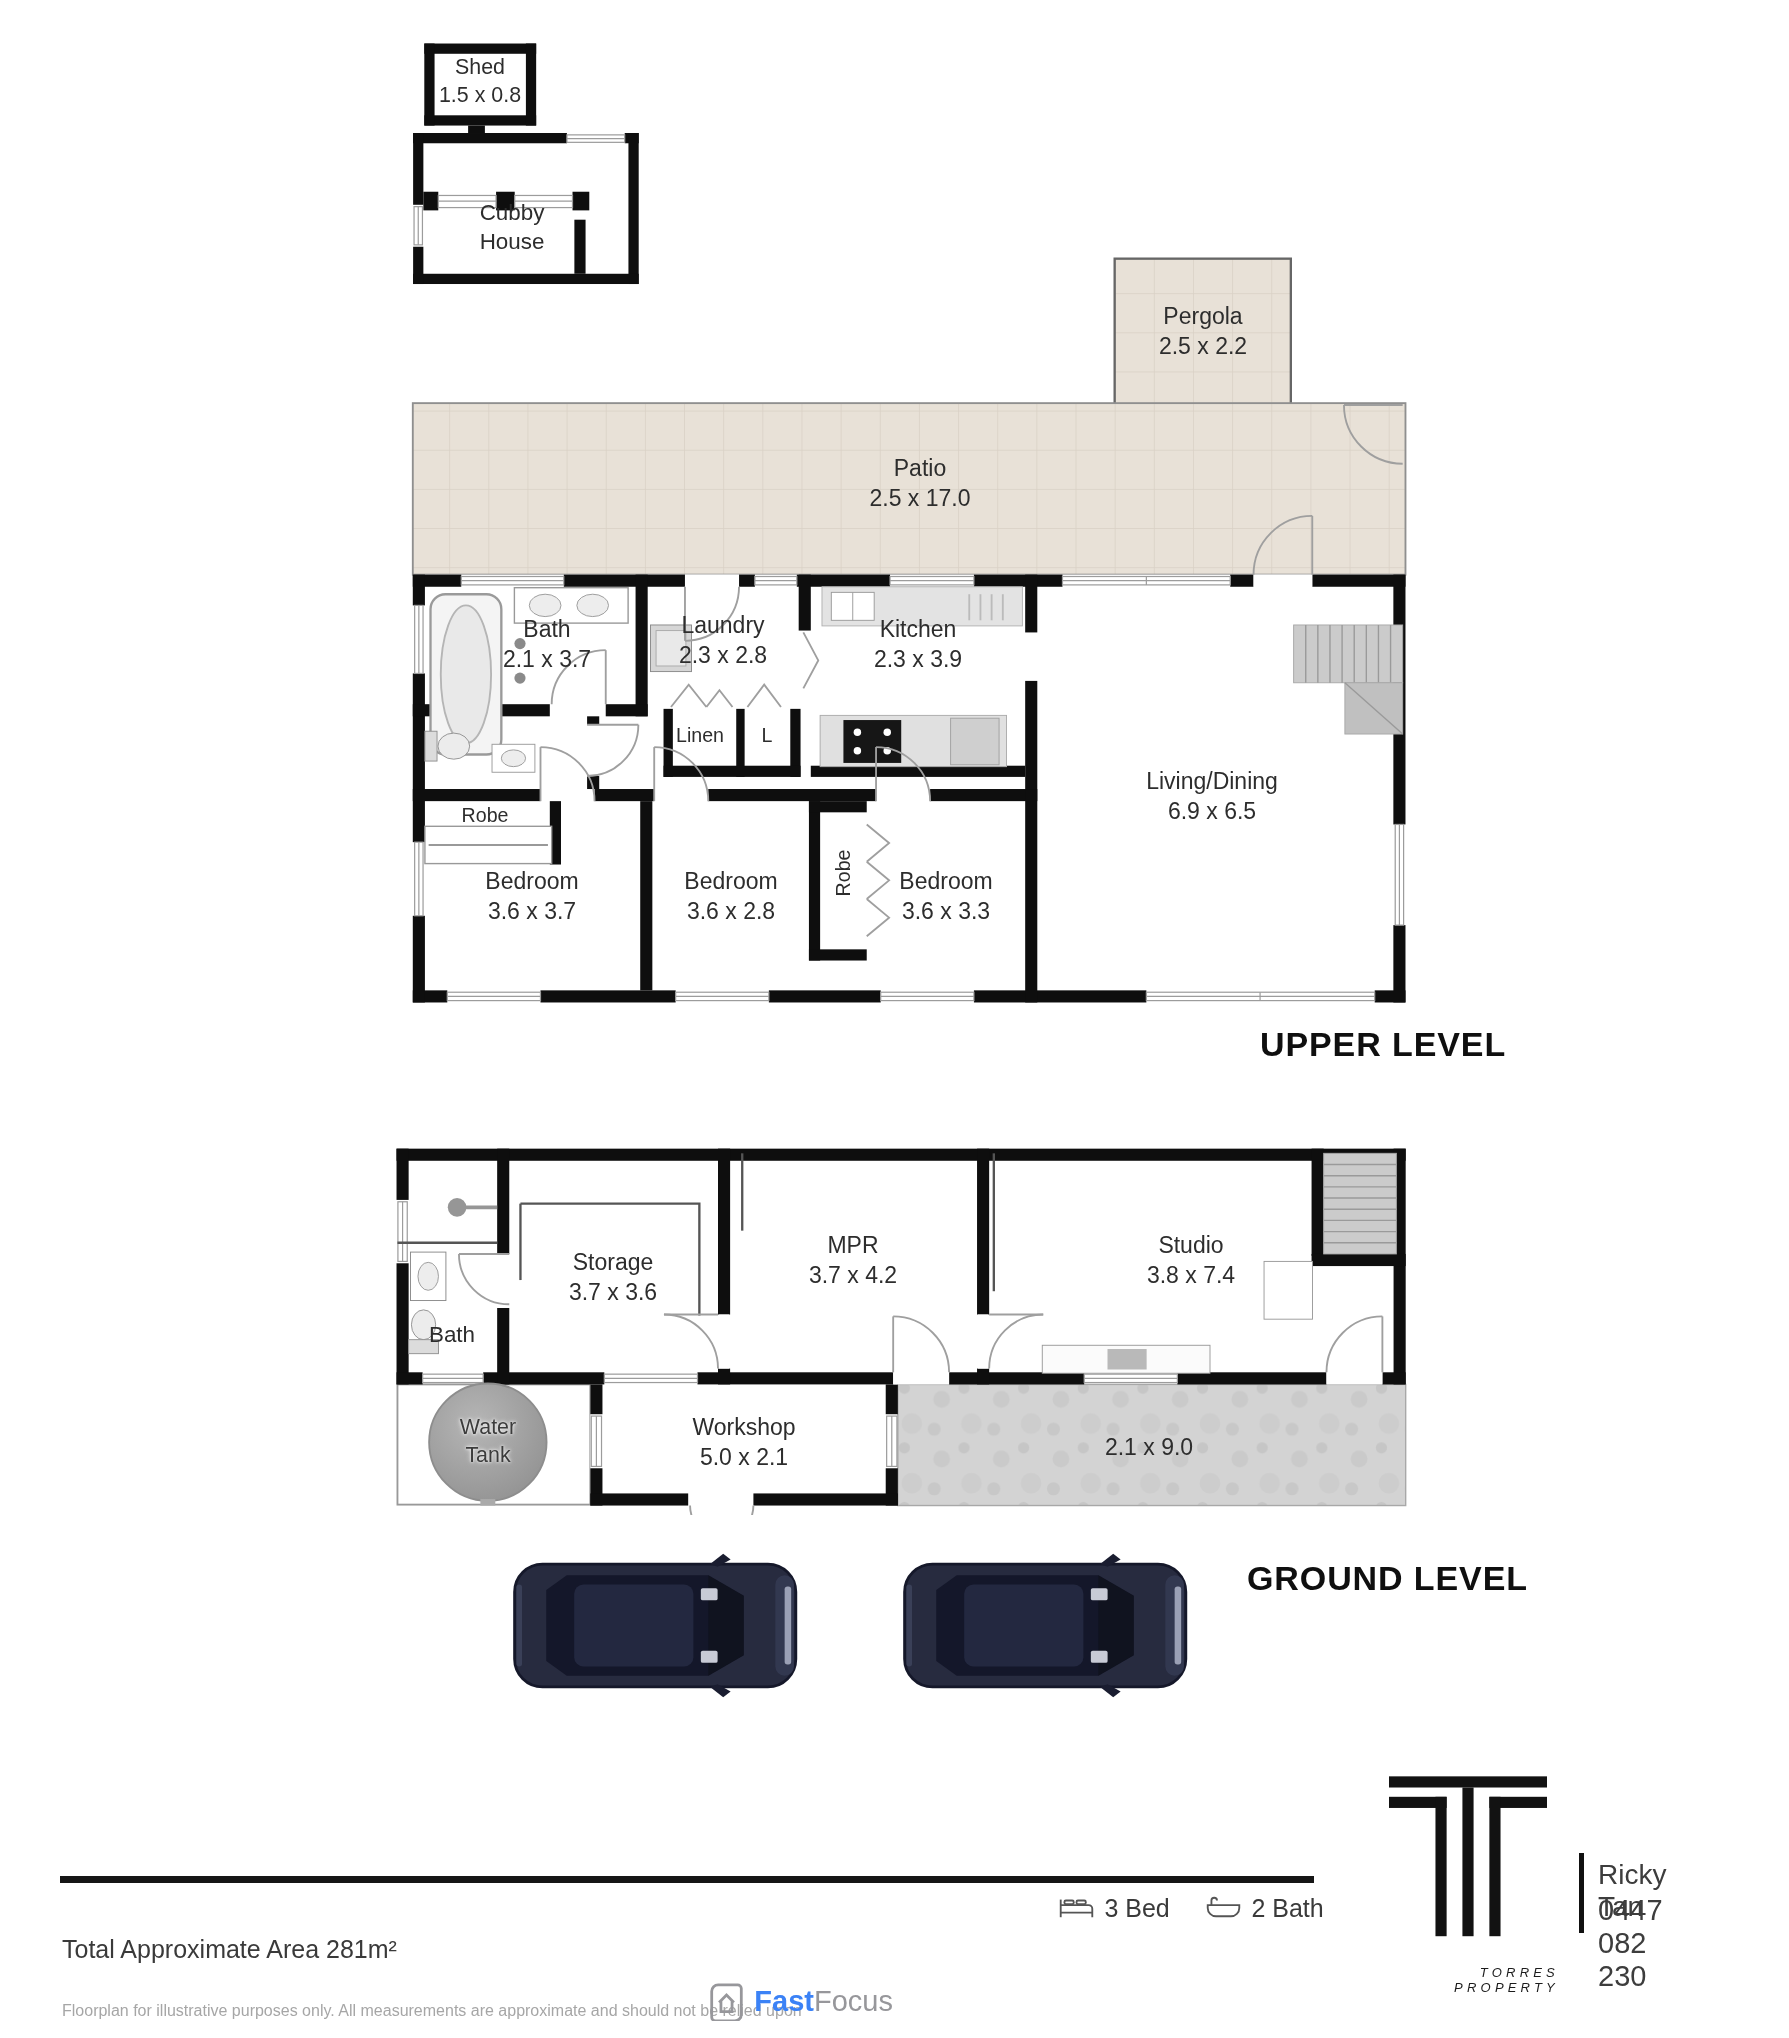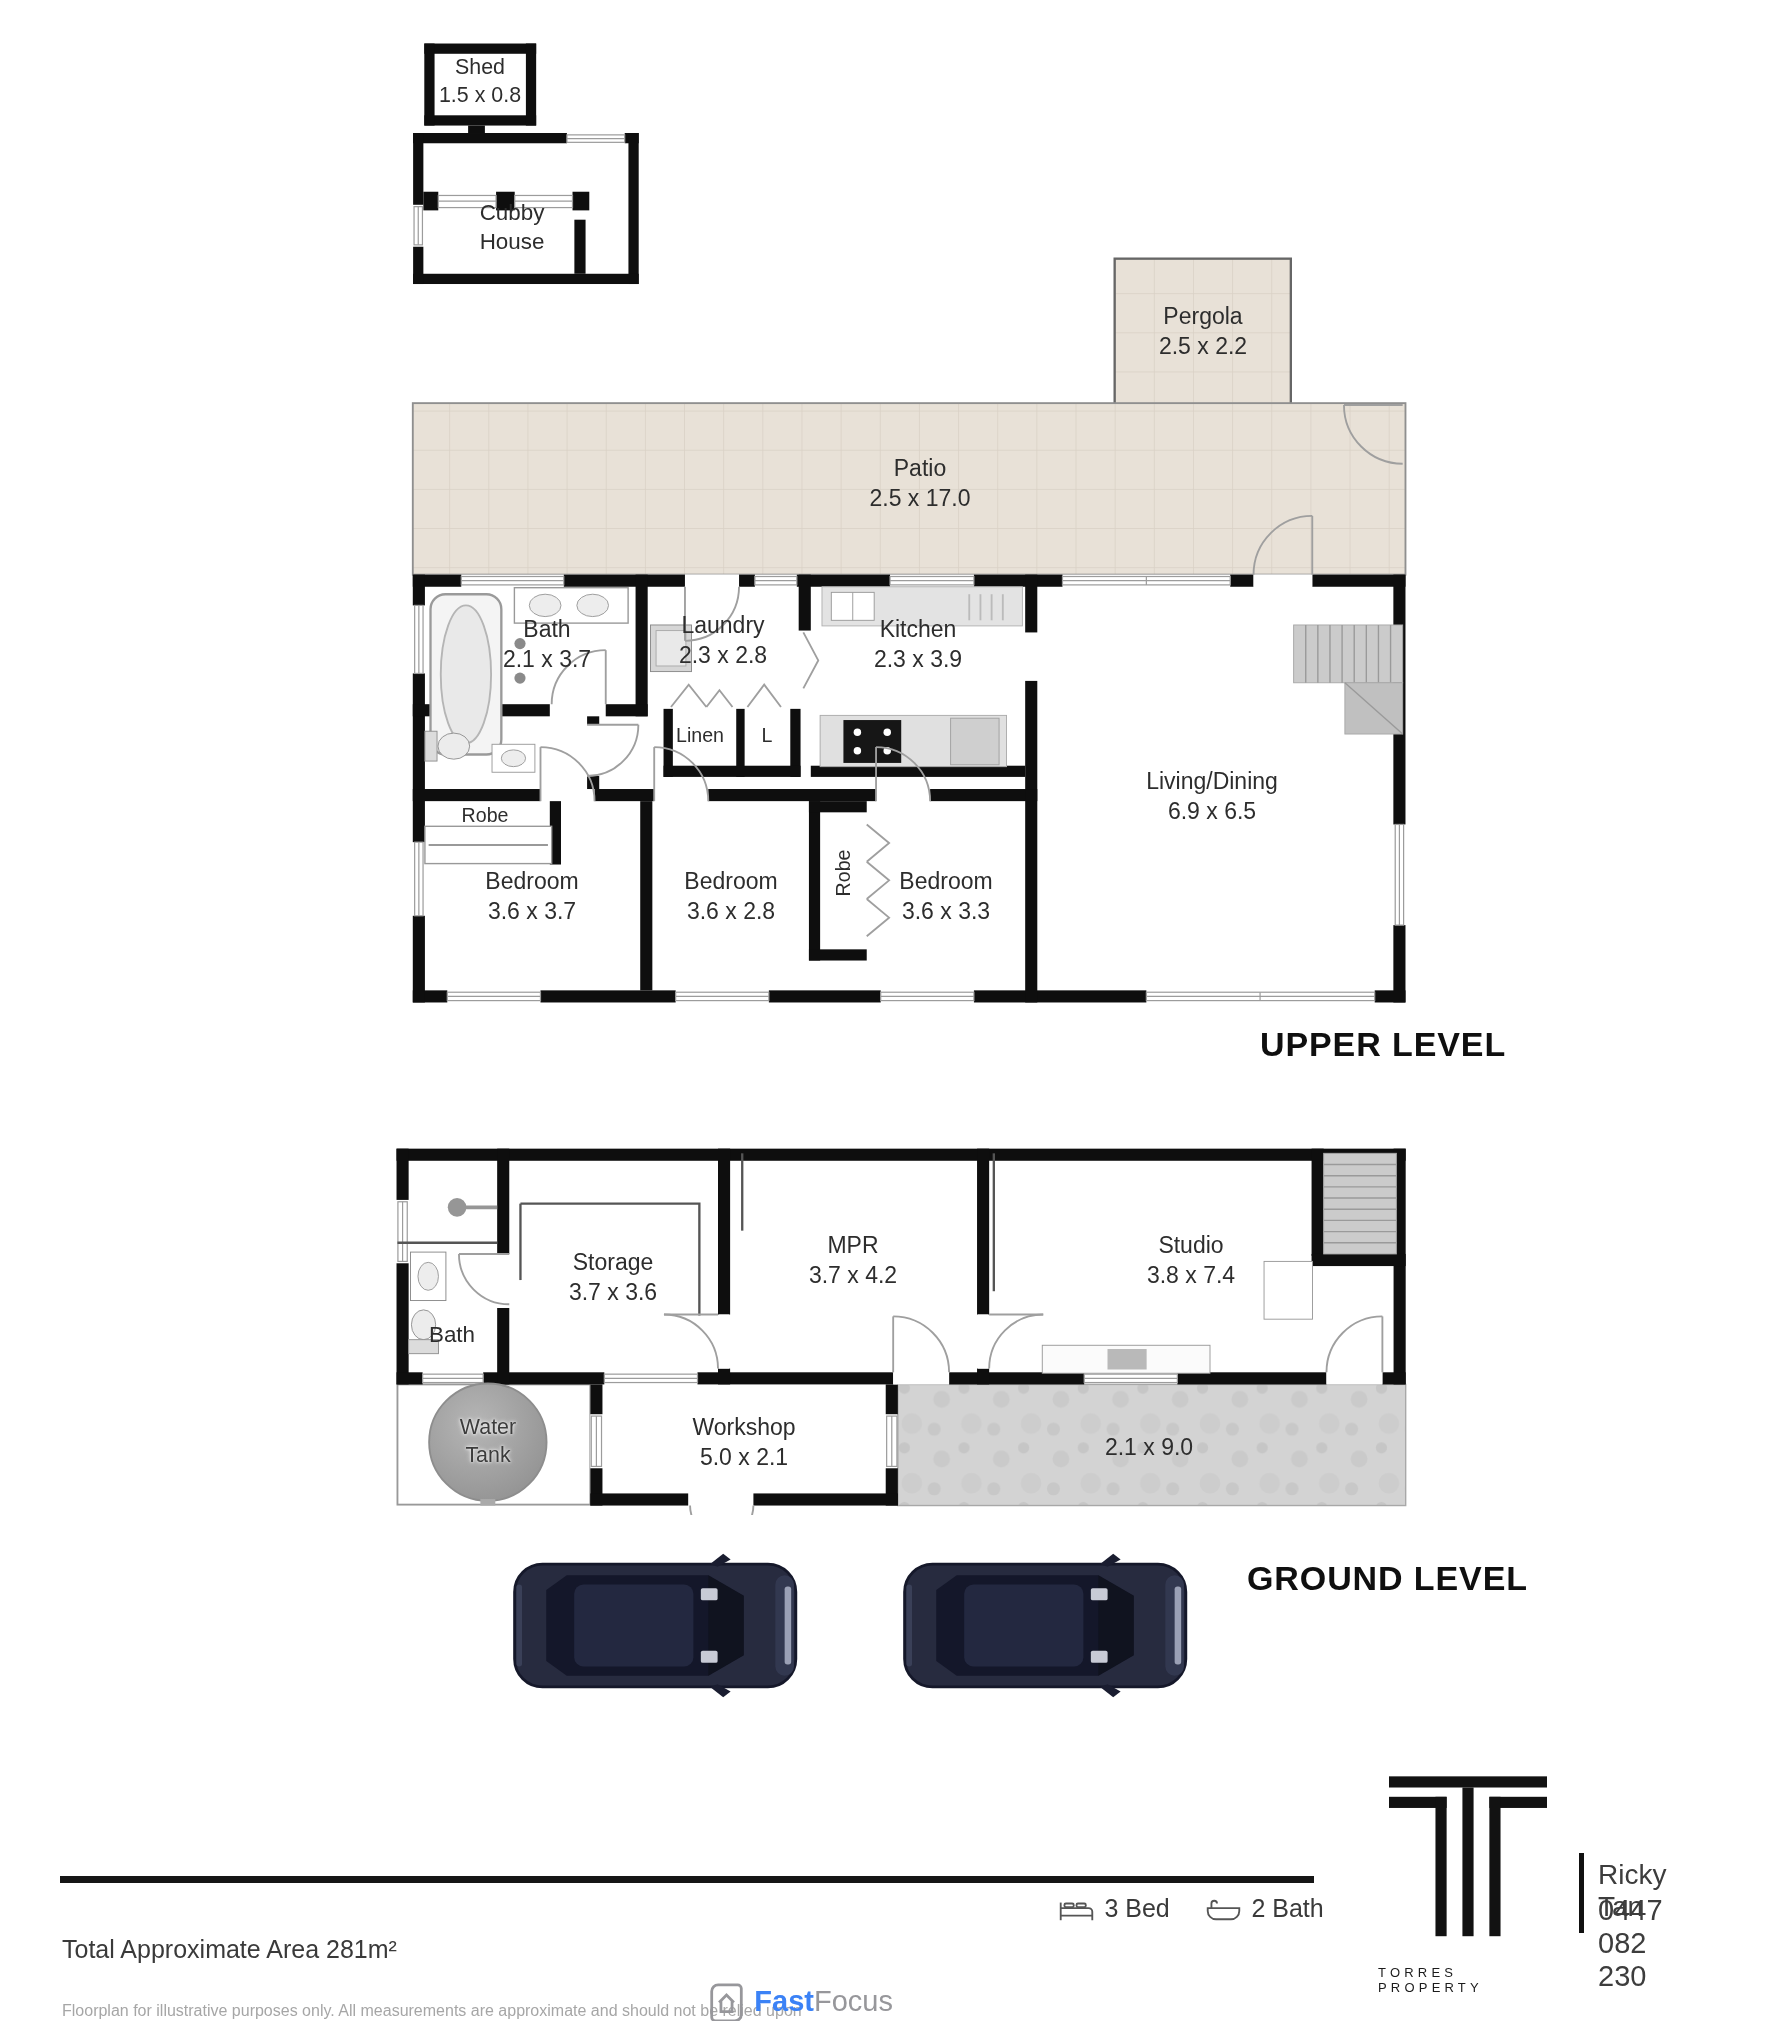--- a/index.html
+++ b/index.html
@@ -9,23 +9,23 @@
   .lbl{position:absolute;transform:translate(-50%,-50%);text-align:center;color:#2d2d2d;
        font-size:23px;line-height:1.3;white-space:nowrap;}
   .lbl .nm,.lbl .dm{display:block;}
   .sm{font-size:19.6px;}
   .vert{transform:translate(-50%,-50%) rotate(-90deg);}
   .lvl{position:absolute;font-size:34px;font-weight:bold;color:#0f0f0f;letter-spacing:0.9px;white-space:nowrap;}
   .addr{position:absolute;left:60px;top:1816px;font-size:37px;font-weight:300;color:#3d3d3d;}
   .rule{position:absolute;left:60px;top:1876px;width:1254px;height:6.5px;background:#161616;}
   .meta{position:absolute;font-size:25px;font-weight:300;color:#3a3a3a;}
   .meta .sep{margin:0 15px;color:#555;}
-  .featrow{position:absolute;display:flex;align-items:flex-end;gap:8.4px;font-size:25px;color:#3a3a3a;font-weight:300;}
-  .wordmark{position:absolute;left:1378px;top:1965px;width:181px;text-align:left;font-size:13px;
-            letter-spacing:4.2px;color:#1c1c1c;}
+  .featrow{position:absolute;display:flex;align-items:flex-start;gap:8.4px;font-size:25px;color:#3a3a3a;font-weight:300;}
+  .wordmark{position:absolute;left:1378px;top:1965px;width:181px;text-align:right;font-size:13px;
+            letter-spacing:4.2px;color:#1c1c1c;font-style:italic;}
   .agentbar{position:absolute;left:1579px;top:1853px;width:4.7px;height:80px;background:#111;}
   .aname{position:absolute;left:1598px;top:1859px;font-size:28px;font-weight:300;color:#3d3d3d;}
   .aphone{position:absolute;left:1598px;top:1894px;font-size:29px;font-weight:400;color:#3d3d3d;}
   .disc{position:absolute;left:62px;top:2002px;font-size:16px;font-weight:300;color:#a6a6a6;}
   .ff{position:absolute;left:708px;top:1982px;display:flex;align-items:center;gap:9.3px;}
   .ff .t{font-size:29px;color:#97979b;}
   .ff .t b{font-weight:bold;color:#3b82f6;}
   .wt-label{color:#3c3c3c;text-shadow:0 0 2.8px rgba(255,255,255,.95), 0 0 5.6px rgba(255,255,255,.8);}
 </style>
 </head>

